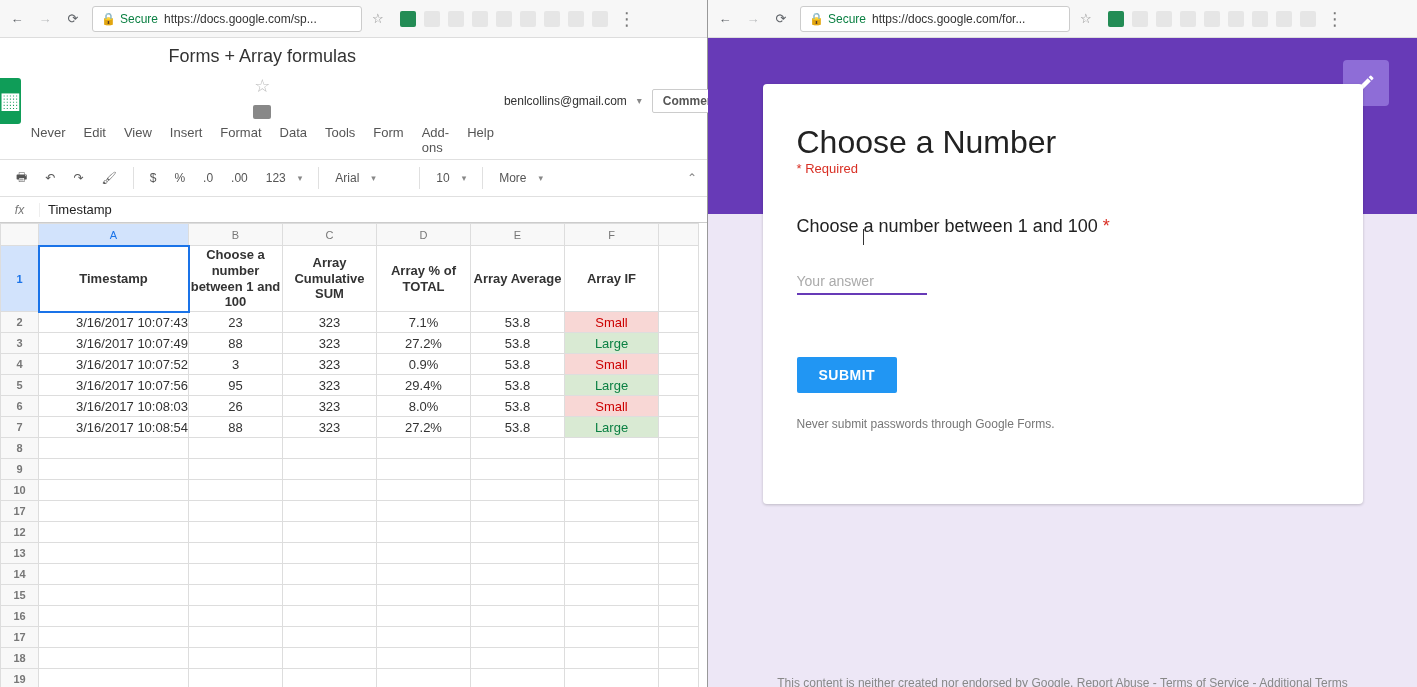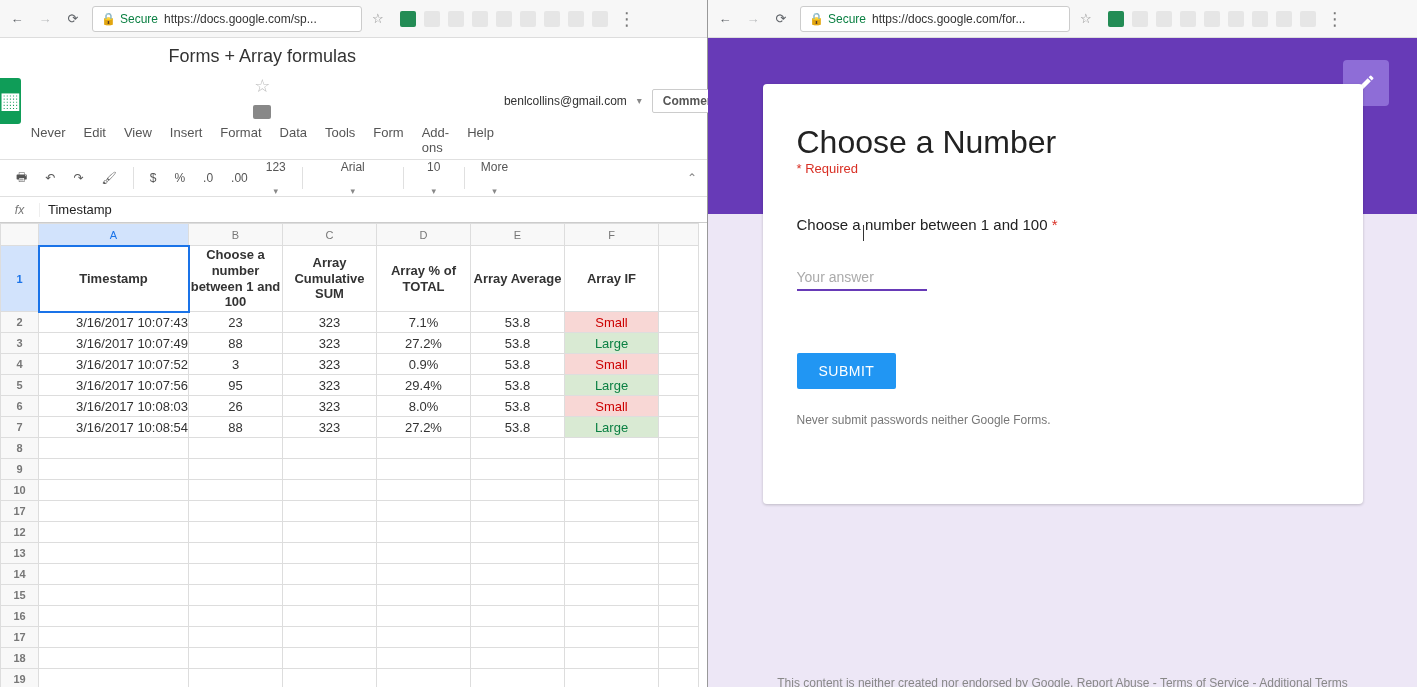--- a/index.html
+++ b/index.html
@@ -60,21 +60,21 @@
   .lock-icon:before{ content:"🔒"; font-size:12px;}
 
   
   .toolbar {
     height:38px; border-top:1px solid #e0e0e0; border-bottom:1px solid #e0e0e0;
     display:flex; align-items:center; padding:0 10px; gap:6px; font-size:12px; color:#555;
     position: relative;
   }
   .tb-btn { padding:4px 6px; cursor:pointer; border-radius:2px; }
   .tb-sep { width:1px; height:22px; background:#e0e0e0; margin:0 4px;}
-  .tb-dd { display:flex; align-items:center; gap:12px; padding:2px 6px;flex-direction:column; }
+  .tb-dd { display:flex; align-items:center; gap:12px; padding:2px 6px; }
   .tb-caret { font-size:9px; color:#888;}
   .tb-collapse{ position:absolute; right:10px; color:#888;}
 
   
   .formula-bar {
     height:26px; border-bottom:1px solid #ccc; display:flex; align-items:center; font-size:13px;
   }
   .fx-label{ width:40px; text-align:center; font-style:italic; color:#777; border-right:1px solid #eee; font-size:12px;}
   .fx-content{ padding-left:8px; font-family:Arial; color:#222; font-size:13px;}
 
@@ -112,30 +112,30 @@
   .form-fab svg{ width:20px; height:20px; fill:#fff;}
   .form-scroll{ position:absolute; left:0; right:0; top:176px; bottom:0; background:#ede7f6; }
   .form-card{
     position:relative; margin:0 auto; width:600px; min-height:420px; background:#fff;
     border-radius:4px; padding:40px 34px 28px; top:-130px;
     box-shadow:0 1px 3px rgba(0,0,0,.2);
   }
   .form-title{ font-size:32px; font-weight:400; color:#222; }
   .required{ color:#d93025; font-size:13px;}
   .question-block{ margin-top:40px;}
-  .question{ font-size:15px; color:#222;}
+  .question{ font-size:18px; color:#222;}
   .question .ast{ color:#d93025;}
   .answer-input{
     margin-top:32px; width:130px; border:none; border-bottom:2px solid #673ab7;
     font-size:14px; padding:4px 0; outline:none; color:#222;
   }
   .answer-input::placeholder{ color:#aaa;}
   .submit-btn{
     margin-top:62px; background:#2196f3; color:#fff; border:none; border-radius:2px;
-    padding:10px 22px; font-size:14px; font-weight:normal; letter-spacing:.5px;
+    padding:10px 22px; font-size:14px; font-weight:bold; letter-spacing:.5px;
   }
   .pw-note{ margin-top:24px; font-size:12px; color:#777;}
   .footer-note{ text-align:center; font-size:12px; color:#888; padding:42px 30px 6px;}
 
   .text-cursor{
     position:absolute; width:1px; height:16px; background:#333;
   }
 </style>
 </head>
 <body>
@@ -500,18 +500,18 @@
         <div class="question-block">
           <div class="question">
             <span>Choose a number between 1 and 100 </span><span class="ast">*</span>
           </div>
           <div style="position:relative;">
             <input class="answer-input" placeholder="Your answer" style="">
             <div class="text-cursor" style="left:66px; top:-8px;"></div>
           </div>
         </div>
         <button class="submit-btn">SUBMIT</button>
-        <div class="pw-note">Never submit passwords neither Google Forms.</div>
+        <div class="pw-note">Never submit passwords through Google Forms.</div>
       </div>
       <div class="footer-note">This content is neither created nor endorsed by Google. Report Abuse - Terms of Service - Additional Terms</div>
     </div>
   </div>
 </div>
 
 </body></html>

